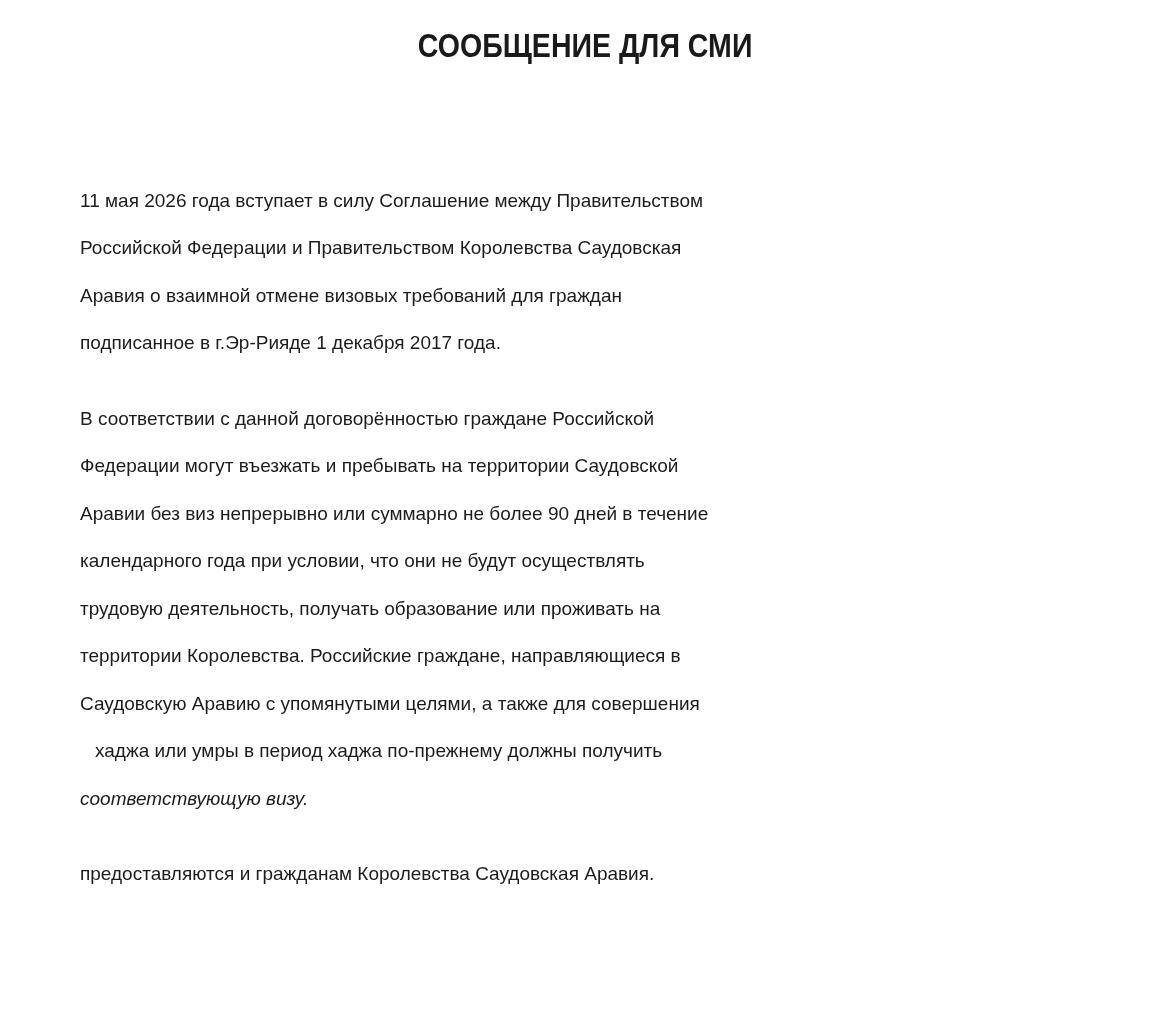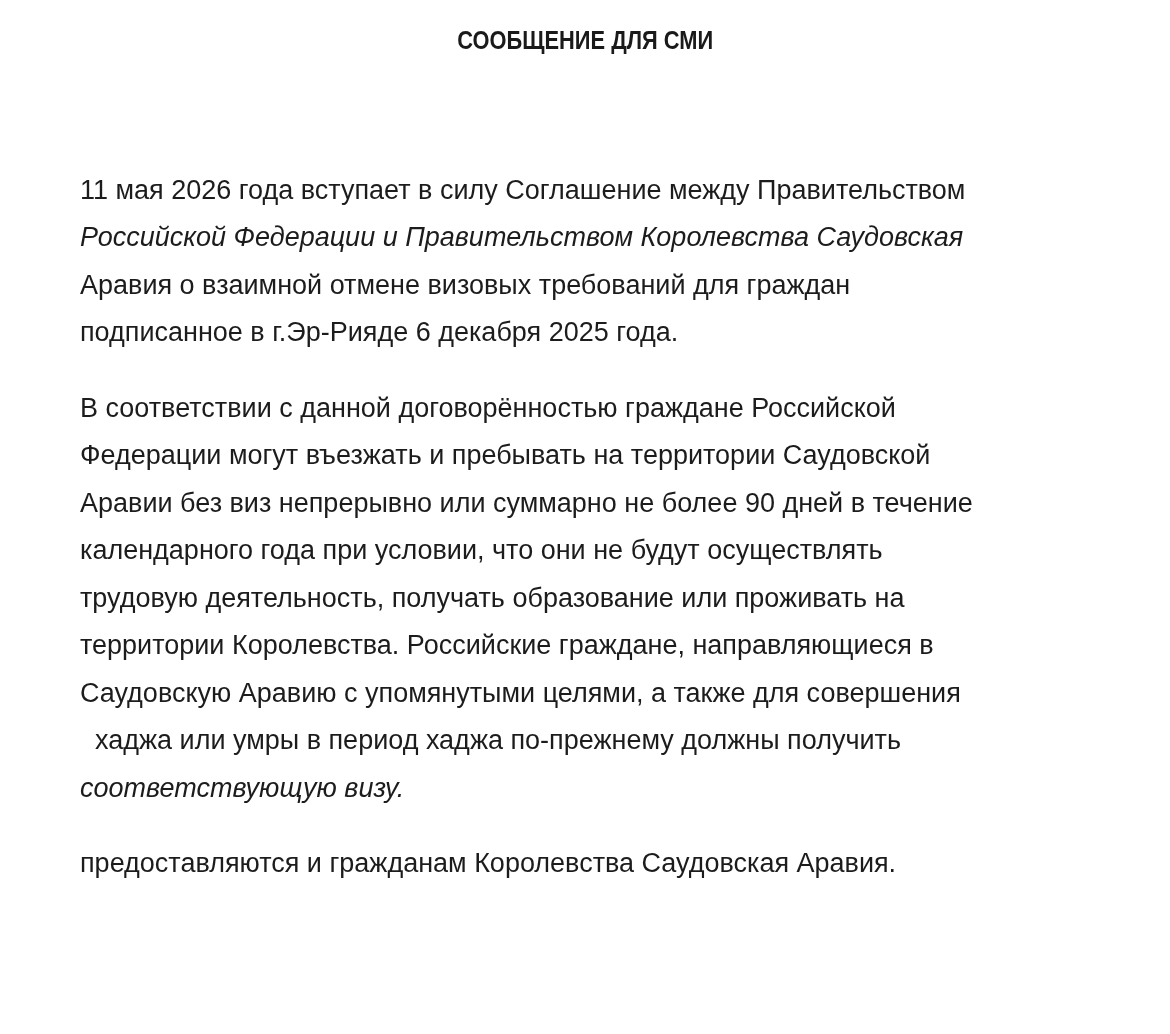--- a/index.html
+++ b/index.html
@@ -16,39 +16,39 @@
   }
   .page {
     width: 1170px;
     height: 1034px;
     box-sizing: border-box;
     padding-top: 24px;
   }
   .doc-title {
     margin: 0;
     text-align: center;
-    font-size: 26px;
+    font-size: 34px;
     font-weight: 700;
     line-height: 1.25;
     color: #1a1a1a;
     white-space: nowrap;
   }
   .doc-title .title-inner {
     display: inline-block;
     transform: scaleX(0.84);
     transform-origin: center center;
     letter-spacing: 0px;
   }
   .doc-body {
     margin-top: 110px;
     padding: 0 82px 0 80px;
   }
   .paragraph {
     margin: 0 0 28px 0;
-    font-size: 27px;
+    font-size: 19px;
     font-weight: 400;
     line-height: 47.5px;
   }
   .paragraph:last-child {
     margin-bottom: 0;
   }
   .text-line {
     white-space: nowrap;
   }
 </style>
@@ -56,23 +56,23 @@
 <body>
 
 <div class="page">
 
   <h1 class="doc-title"><span class="title-inner">СООБЩЕНИЕ ДЛЯ СМИ</span></h1>
 
   <div class="doc-body">
 
     <p class="paragraph">
       <span class="text-line" style="display: block;">11 мая 2026 года вступает в силу Соглашение между Правительством</span>
-      <span class="text-line" style="display: block; font-style: italic;">Российской Федерации и Правительством Королевства Саудовская</span>
+      <span class="text-line" style="display: block;">Российской Федерации и Правительством Королевства Саудовская</span>
       <span class="text-line" style="display: block;">Аравия о взаимной отмене визовых требований для граждан</span>
-      <span class="text-line" style="display: block;">подписанное в г.Эр-Рияде 6 декабря 2025 года.</span>
+      <span class="text-line" style="display: block;">подписанное в г.Эр-Рияде 1 декабря 2017 года.</span>
     </p>
 
     <p class="paragraph">
       <span class="text-line" style="display: block;">В соответствии с данной договорённостью граждане Российской</span>
       <span class="text-line" style="display: block;">Федерации могут въезжать и пребывать на территории Саудовской</span>
       <span class="text-line" style="display: block;">Аравии без виз непрерывно или суммарно не более 90 дней в течение</span>
       <span class="text-line" style="display: block;">календарного года при условии, что они не будут осуществлять</span>
       <span class="text-line" style="display: block;">трудовую деятельность, получать образование или проживать на</span>
       <span class="text-line" style="display: block;">территории Королевства. Российские граждане, направляющиеся в</span>
       <span class="text-line" style="display: block;">Саудовскую Аравию с упомянутыми целями, а также для совершения</span>

